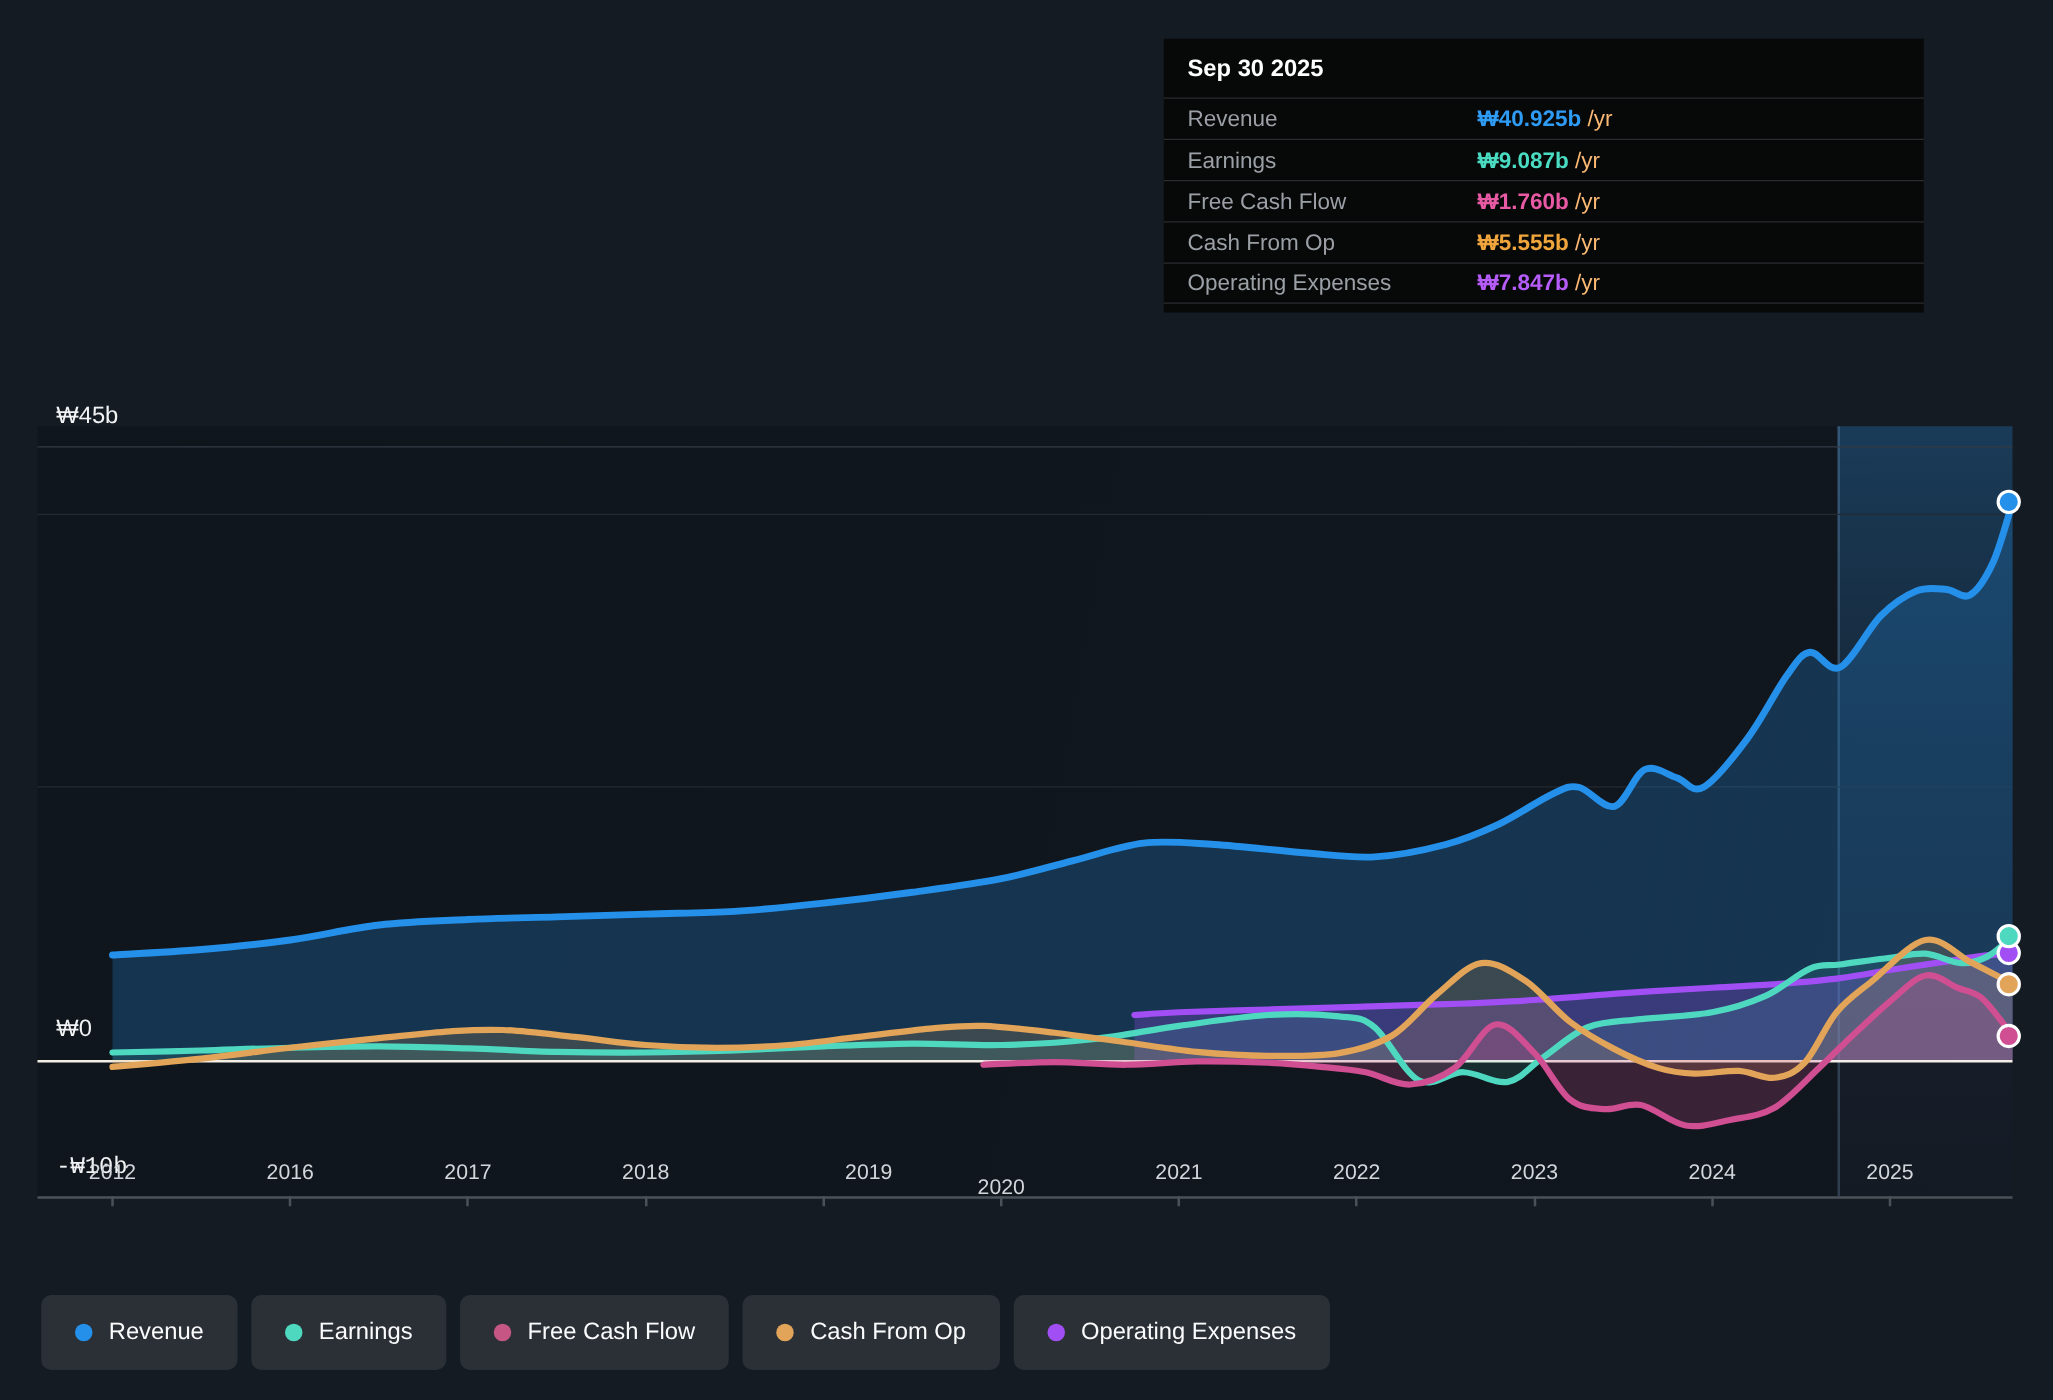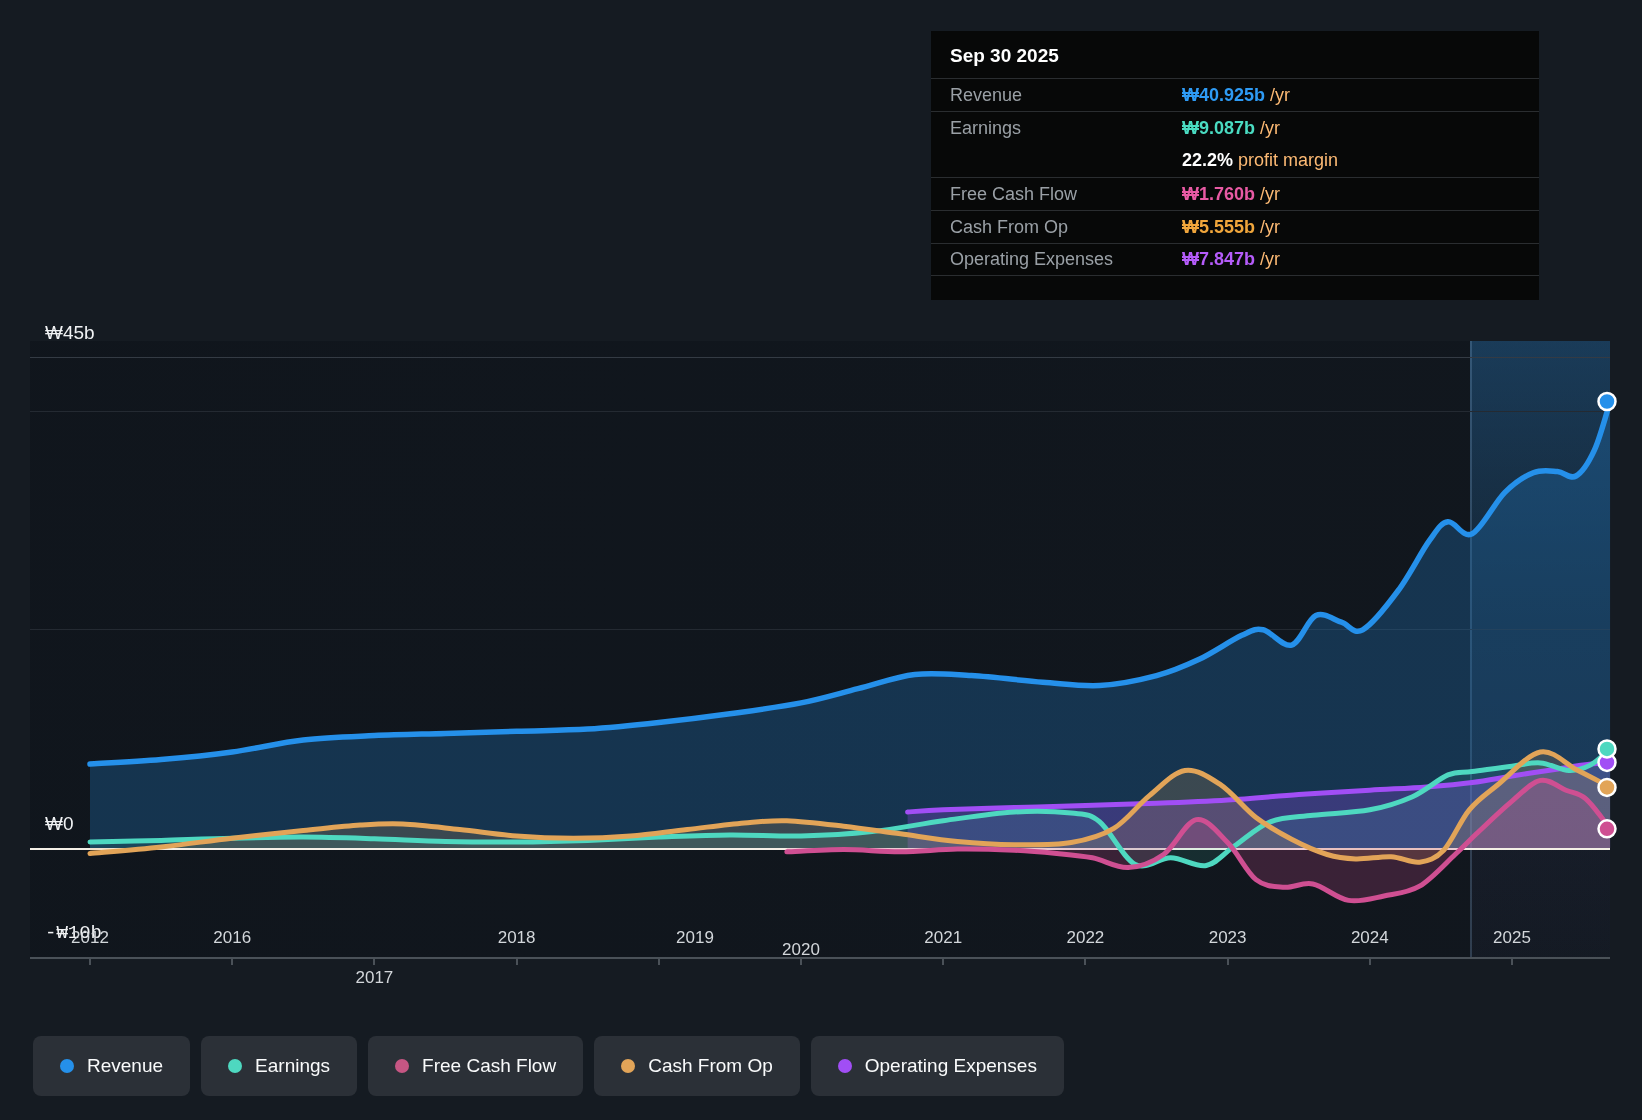--- a/index.html
+++ b/index.html
@@ -25,21 +25,21 @@
   }
   .gridline { position:absolute; left:30px; width:1580px; height:1px; }
   .y-label  { position:absolute; left:45px; font-size:19px; color:#f0f2f4; }
   .x-label  { position:absolute; top:928px; width:90px; margin-left:-45px; text-align:center;
               font-size:17px; color:#d3d7db; }
   .x-tick   { position:absolute; top:957px; width:2px; height:8px; background:#4a5158; }
   #chart-svg { position:absolute; left:0; top:0; }
   
   #tooltip {
     position:absolute; left:931px; top:31px; width:608px;
-    background:#070808; padding-bottom:24px;
+    background:#070808; padding-bottom:7px;
   }
   #tooltip-title {
     font-size:19px; font-weight:bold; color:#ffffff;
     padding:14px 0 11px 19px;
   }
   .tt-row { display:flex; align-items:center; min-height:33px; padding-left:19px; }
   .tt-row.divided { border-top:1px solid #2a2d30; }
   .tt-row:last-child { border-bottom:1px solid #2a2d30; }
   .tt-label { flex:0 0 232px; font-size:18px; color:#9aa0a6; }
   .tt-value { font-size:18px; font-weight:bold; }
@@ -70,21 +70,21 @@
     <div class="gridline" style="top: 411.14px; background: rgb(36, 42, 50);"></div>
     <div class="gridline" style="top: 629.32px; background: rgb(36, 42, 50);"></div>
     <div class="gridline" style="top: 847.5px; background: rgb(244, 239, 230); height: 2px;"></div>
     <div class="y-label" style="top: 813px;">₩0</div>
     <div class="gridline" style="top: 956.59px; background: rgb(74, 81, 88); height: 2px;"></div>
     <div class="y-label" style="top: 922.09px; font-family: Liberation Mono, monospace;">-₩10b</div>
     <div class="x-label" style="left: 90px;">2012</div>
     <div class="x-tick" style="left: 89px;"></div>
     <div class="x-label" style="left: 232.2px;">2016</div>
     <div class="x-tick" style="left: 231.2px;"></div>
-    <div class="x-label" style="left: 374.4px; margin-top: 40px;">2017</div>
+    <div class="x-label" style="left: 374.4px;">2017</div>
     <div class="x-tick" style="left: 373.4px;"></div>
     <div class="x-label" style="left: 516.6px;">2018</div>
     <div class="x-tick" style="left: 515.6px;"></div>
     <div class="x-label" style="left: 695px;">2019</div>
     <div class="x-tick" style="left: 657.8px;"></div>
     <div class="x-label" style="left: 801px; margin-top: 12px;">2020</div>
     <div class="x-tick" style="left: 800px;"></div>
     <div class="x-label" style="left: 943.2px;">2021</div>
     <div class="x-tick" style="left: 942.2px;"></div>
     <div class="x-label" style="left: 1085.4px;">2022</div>
@@ -121,25 +121,20 @@
       <div class="tt-row divided">
         <span class="tt-label">Revenue</span>
         <span class="tt-value" style="color: rgb(46, 155, 245);">₩40.925b</span>
         <span class="tt-suffix"> /yr</span>
       </div>
       <div class="tt-row divided">
         <span class="tt-label">Earnings</span>
         <span class="tt-value" style="color: rgb(74, 220, 194);">₩9.087b</span>
         <span class="tt-suffix"> /yr</span>
       </div>
-      <div class="tt-row">
-        <span class="tt-label"></span>
-        <span class="tt-value" style="color: rgb(255, 255, 255);">22.2%</span>
-        <span class="tt-suffix"> profit margin</span>
-      </div>
       <div class="tt-row divided">
         <span class="tt-label">Free Cash Flow</span>
         <span class="tt-value" style="color: rgb(232, 90, 164);">₩1.760b</span>
         <span class="tt-suffix"> /yr</span>
       </div>
       <div class="tt-row divided">
         <span class="tt-label">Cash From Op</span>
         <span class="tt-value" style="color: rgb(240, 166, 60);">₩5.555b</span>
         <span class="tt-suffix"> /yr</span>
       </div>

